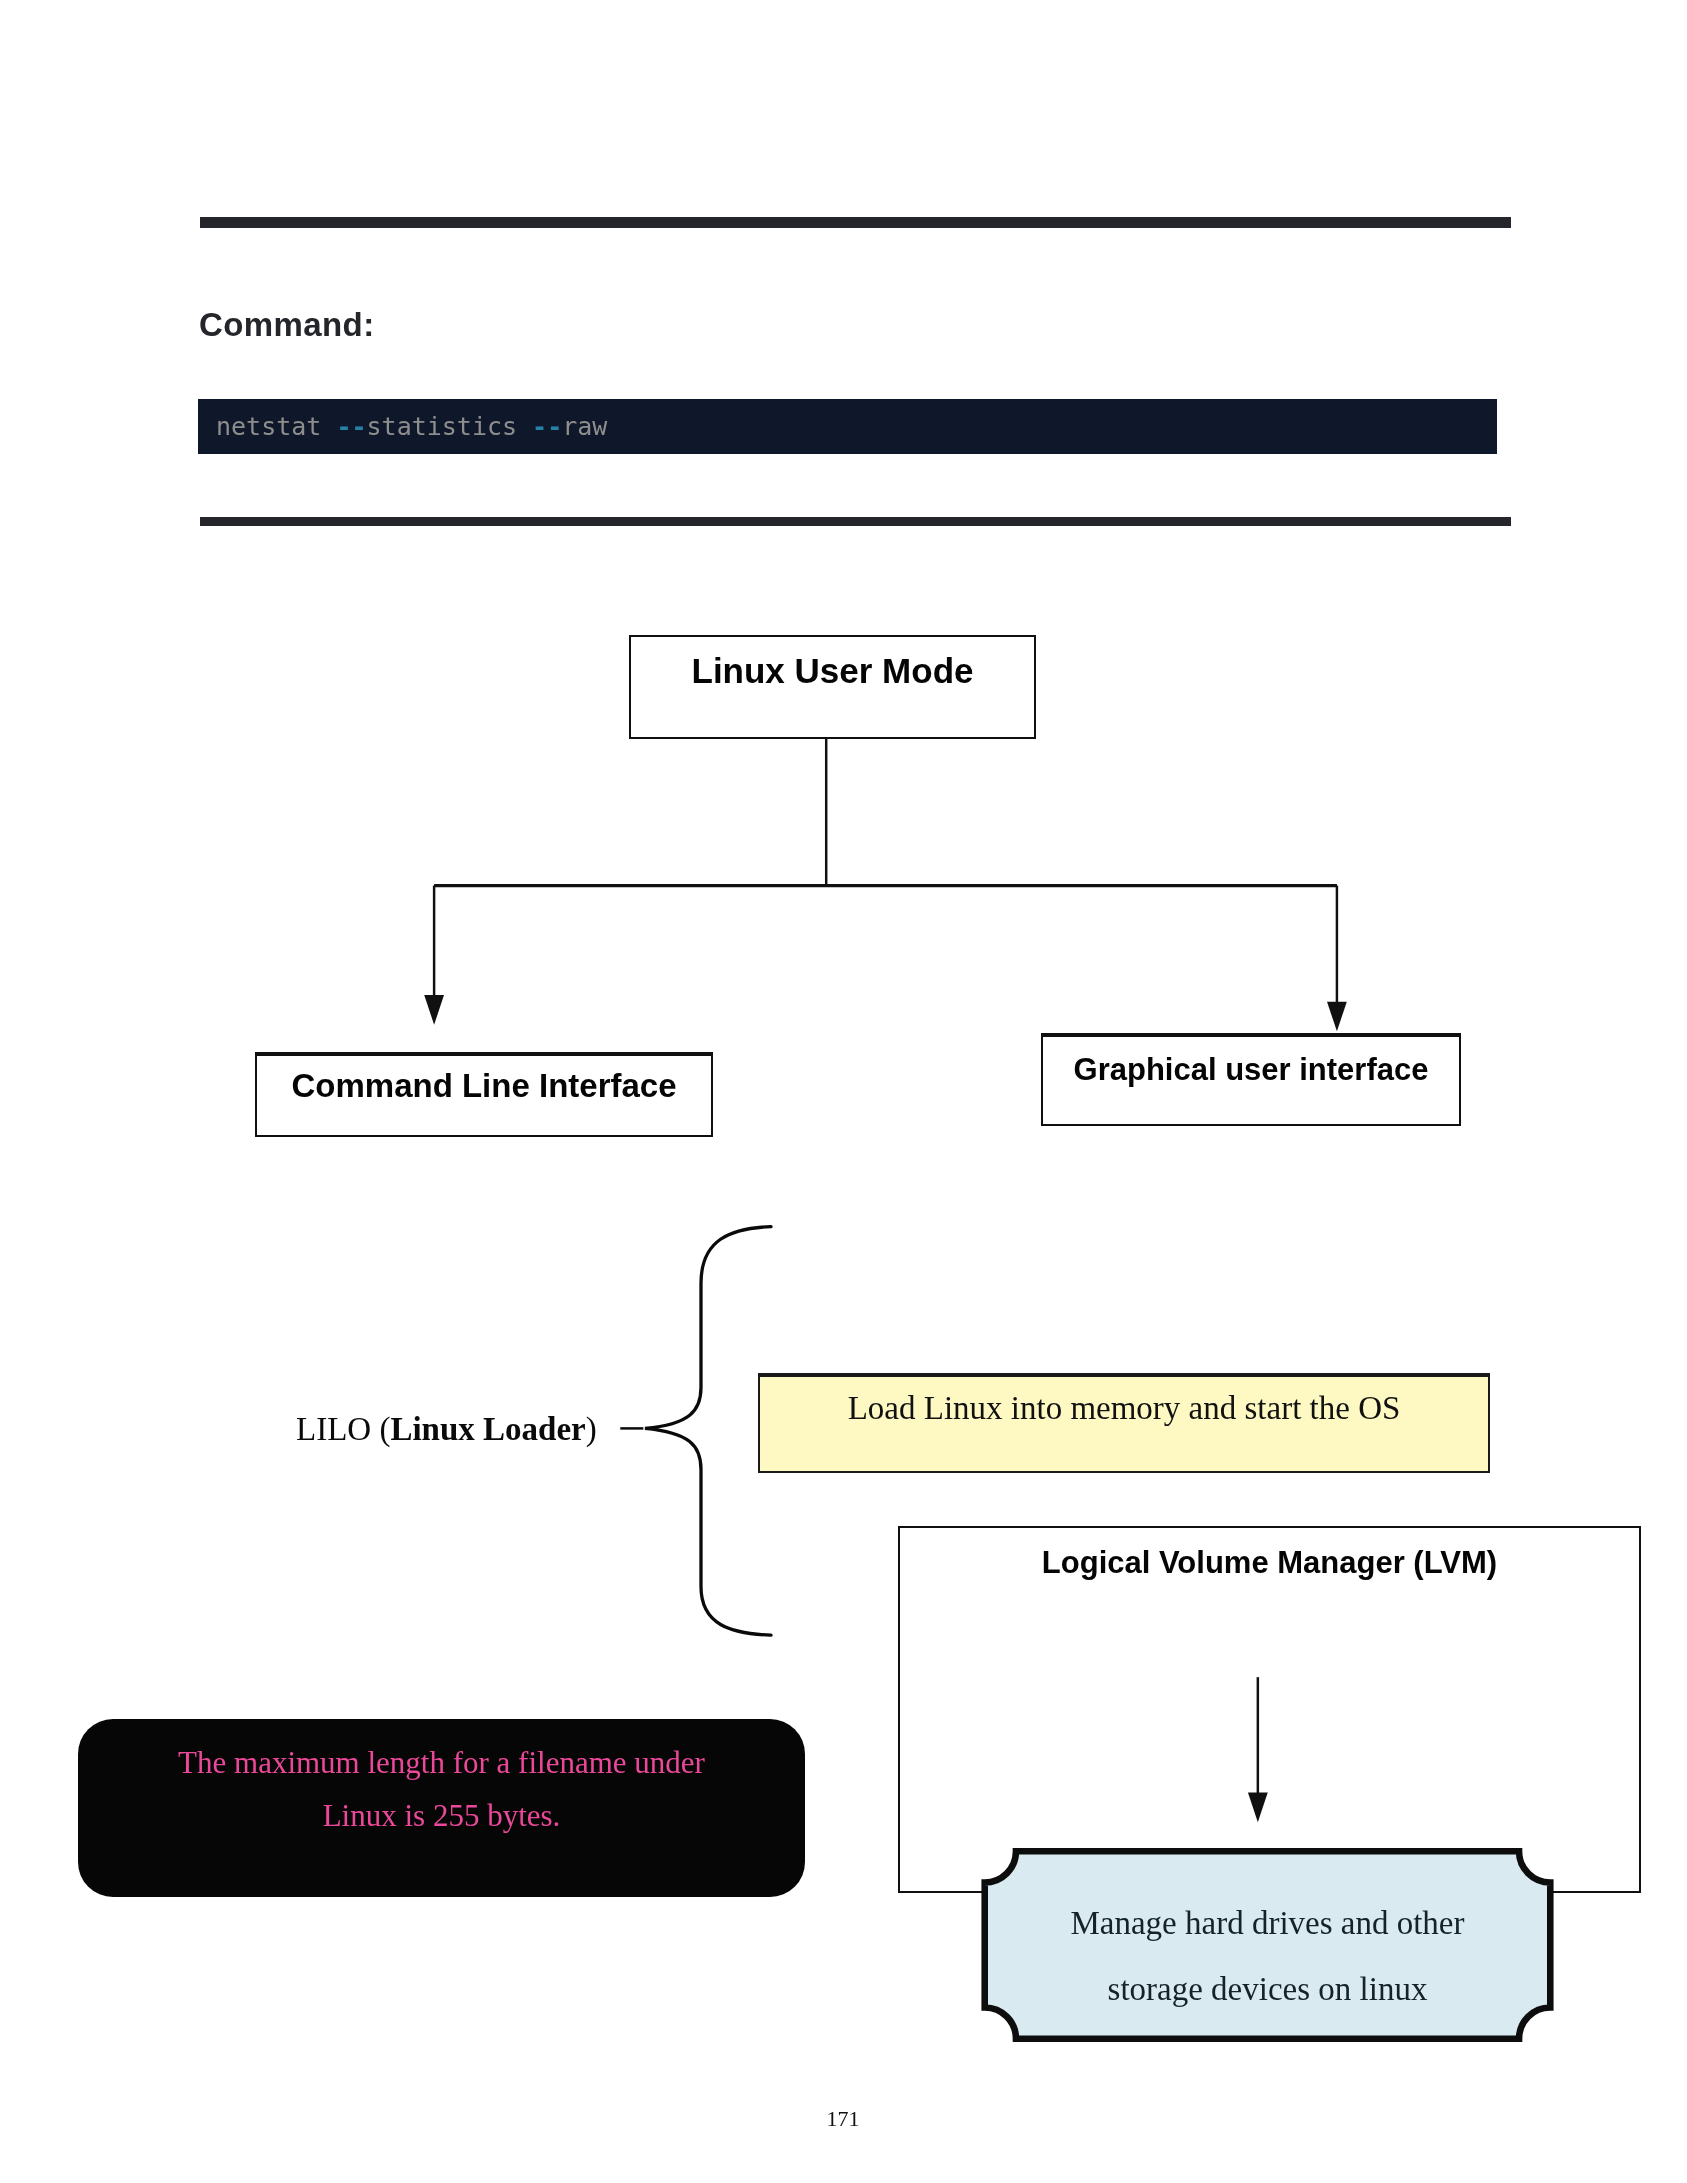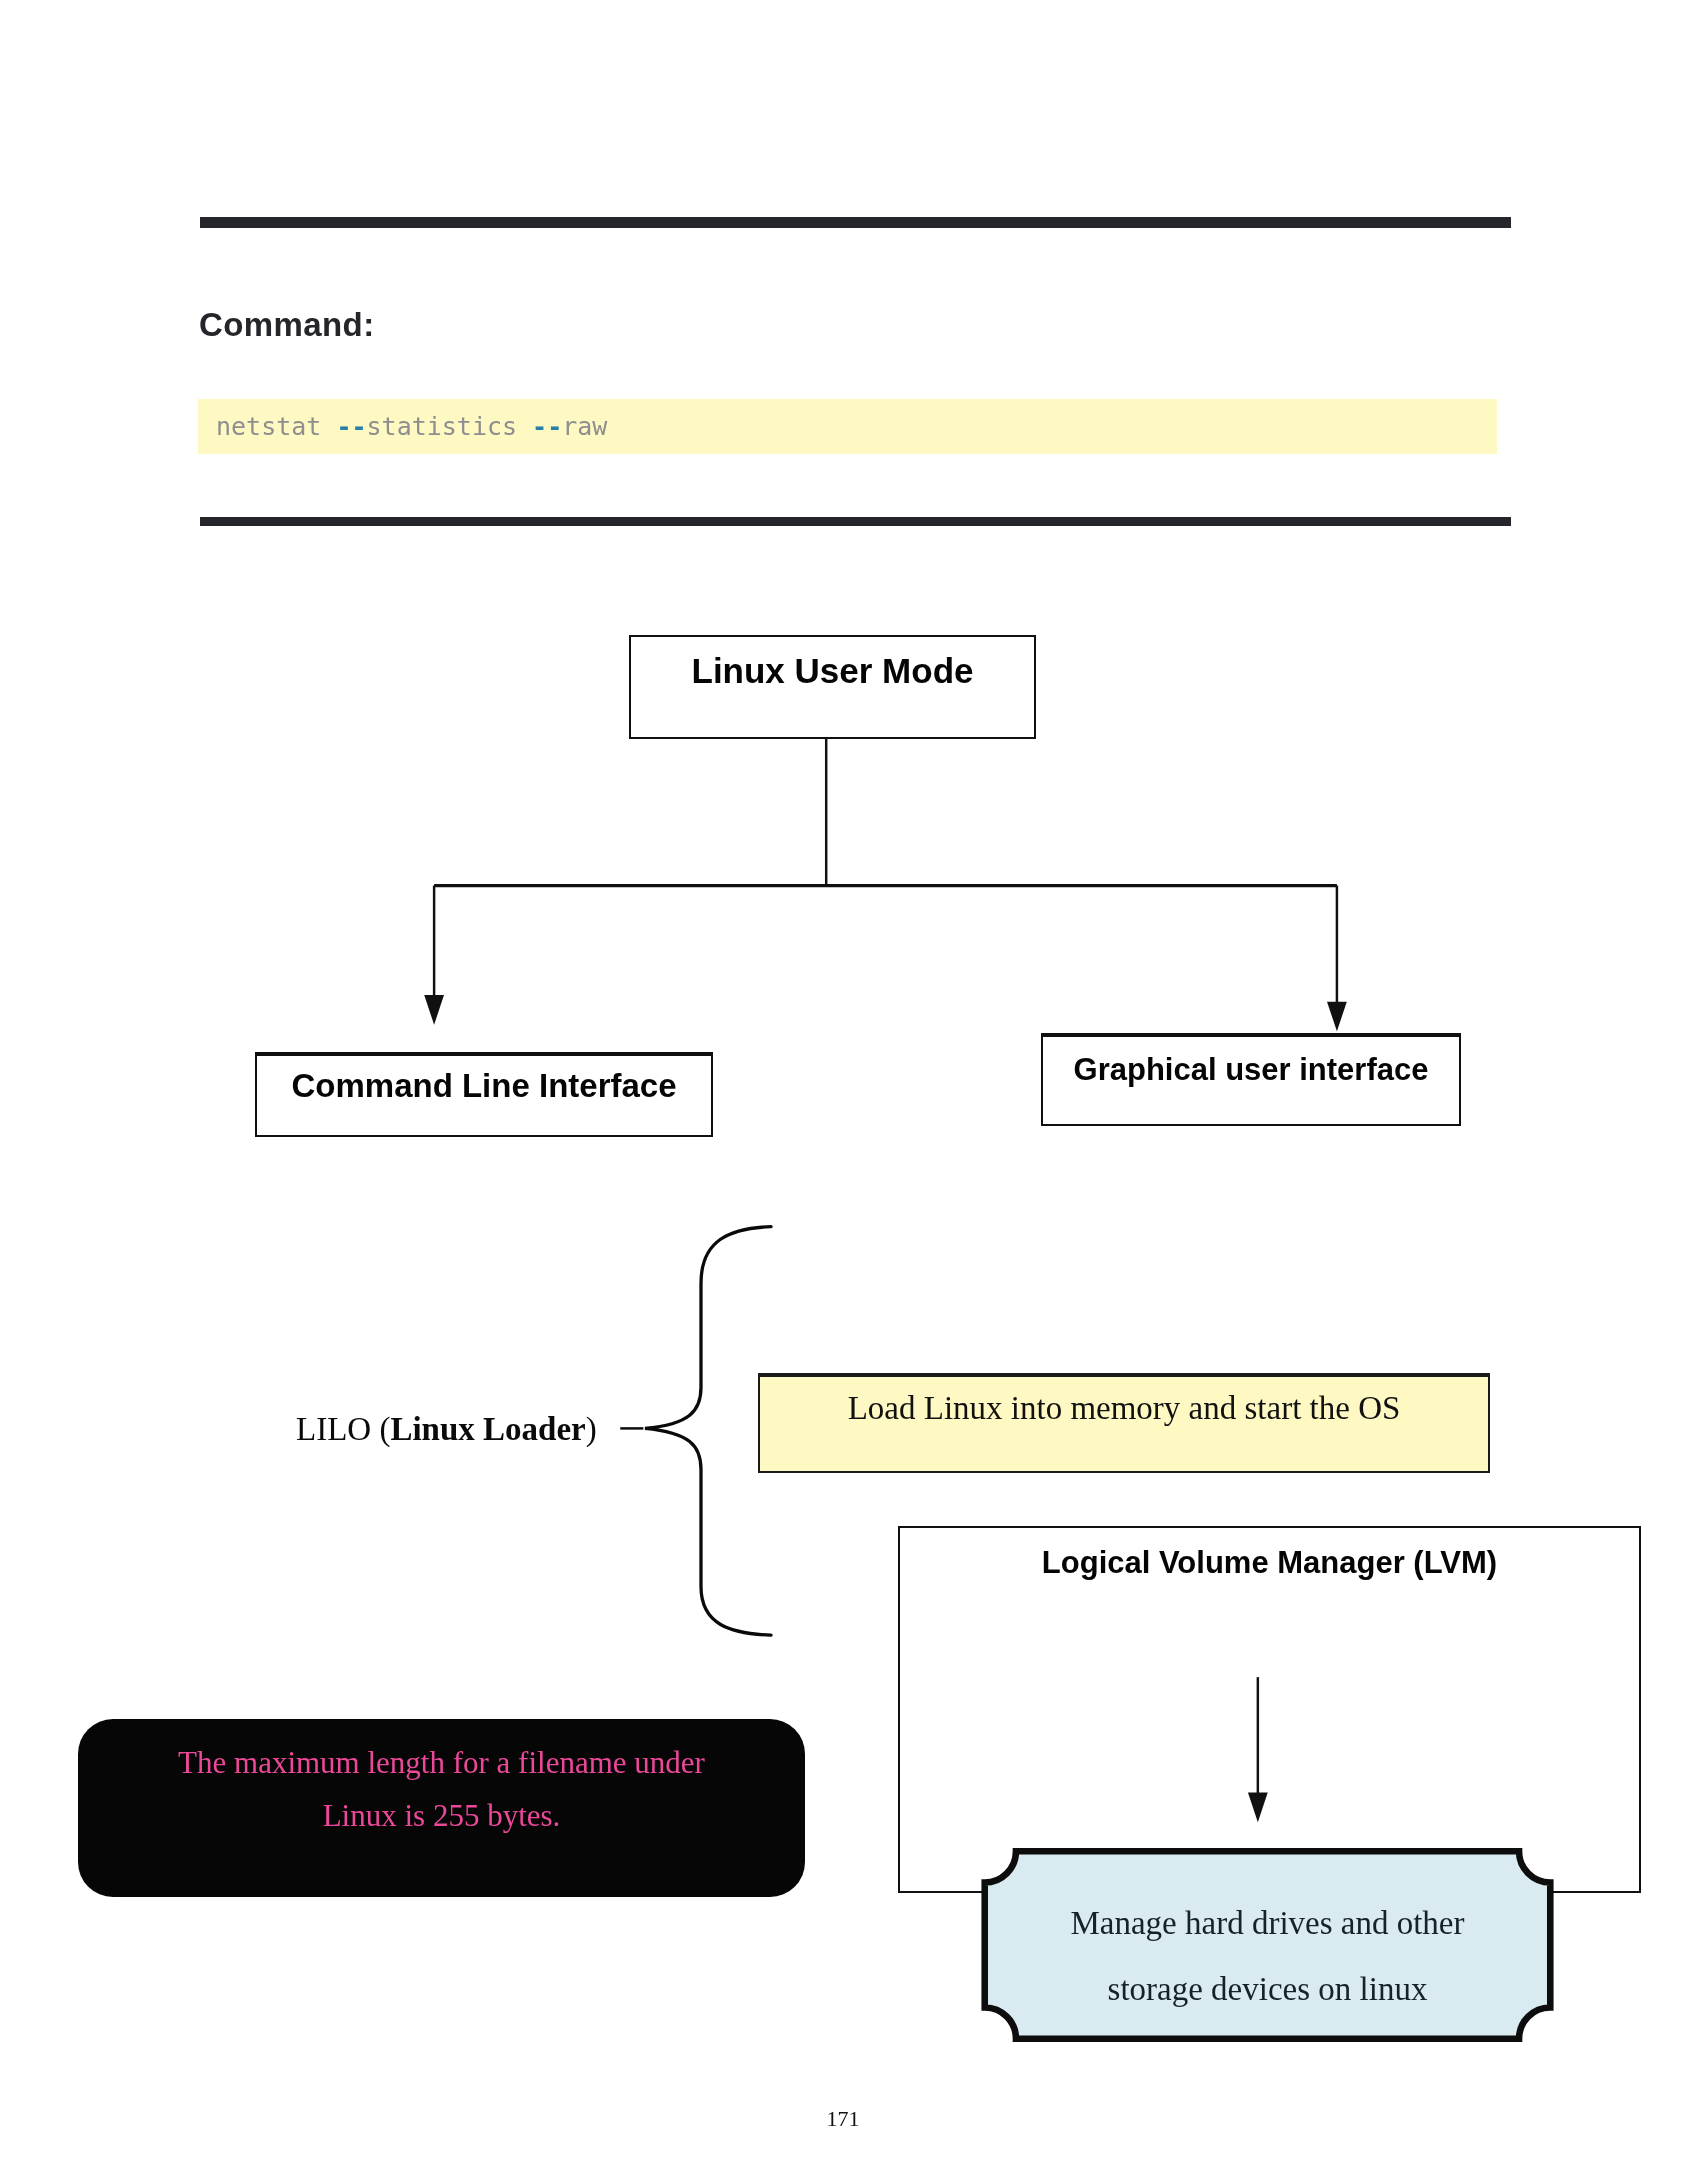--- a/index.html
+++ b/index.html
@@ -8,21 +8,21 @@
     font-family:"Liberation Sans",sans-serif;color:#1a1a1a;
   }
   .abs{position:absolute;}
   
   .rule{background:#24262b;}
   #rule-top{left:200px;top:217px;width:1311px;height:10.7px;}
   #rule-bottom{left:200px;top:517px;width:1311px;height:9px;}
   
   #cmd-heading{left:199px;top:306px;font-size:33px;font-weight:bold;color:#24262b;letter-spacing:0.4px;}
   
-  #code-block{left:198px;top:399px;width:1299px;height:55px;background:#fef9c3;}
+  #code-block{left:198px;top:399px;width:1299px;height:55px;background:#0f172a;}
   #code-line{position:absolute;left:18px;top:0;height:55px;line-height:55px;
     font-family:"DejaVu Sans Mono",monospace;font-size:25px;color:#8e8e8e;white-space:pre;}
   #code-line .op{color:#2780a8;font-weight:bold;}
   
   .dbox{position:absolute;box-sizing:border-box;border:2.5px solid #101010;background:#ffffff;text-align:center;}
   .dbox .lbl{font-weight:bold;color:#050505;}
   #box-lum{left:629px;top:635px;width:407px;height:104px;}
   #box-lum .lbl{padding-top:14px;font-size:35px;line-height:40px;}
   #box-cli{left:255px;top:1052px;width:458px;height:85px;border-top-width:4.1px;}
   #box-cli .lbl{padding-top:10px;font-size:33px;line-height:40px;}

